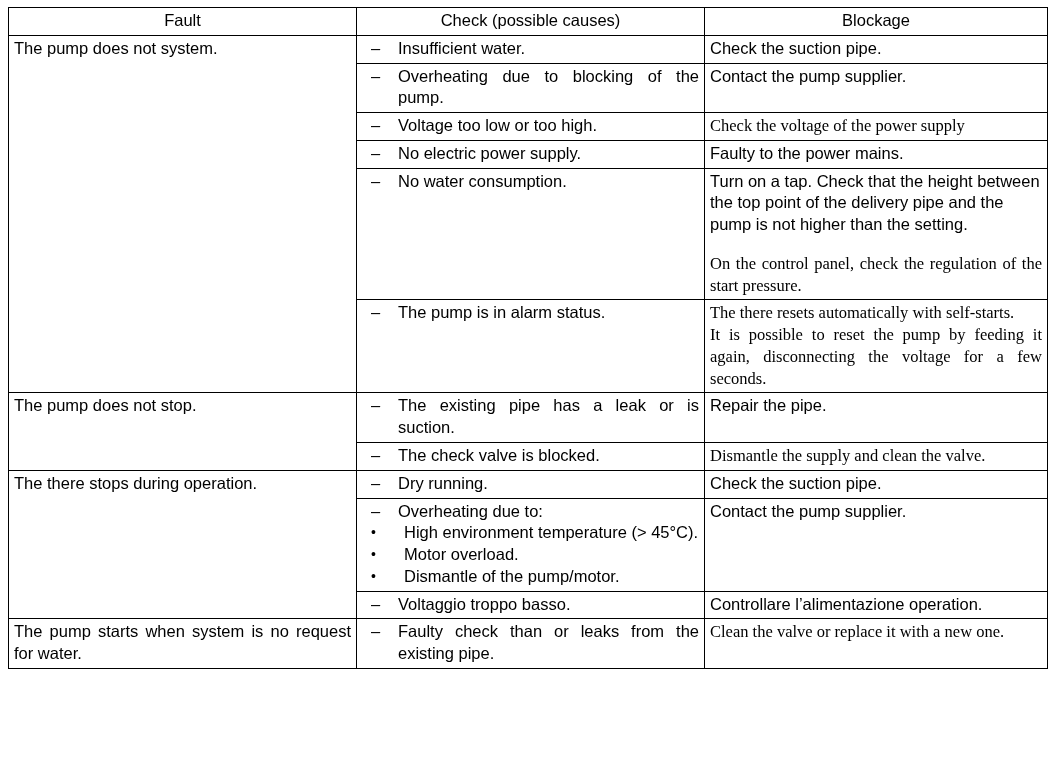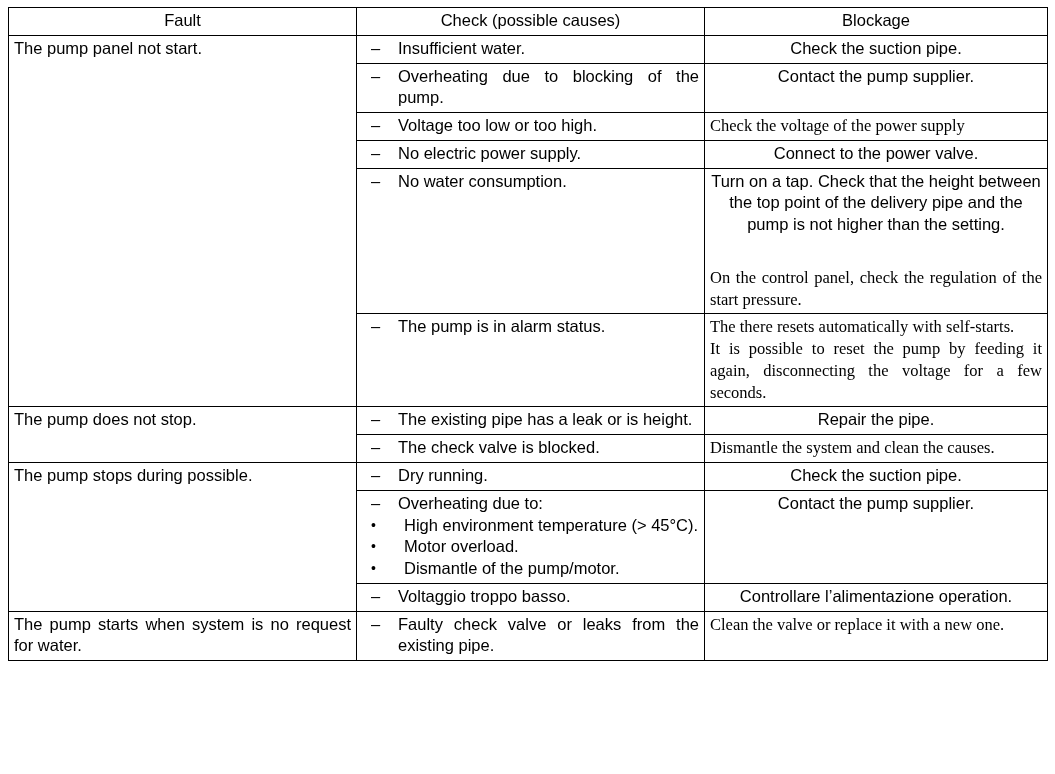--- a/index.html
+++ b/index.html
@@ -45,23 +45,23 @@
     padding-top: 2px;
     padding-bottom: 3px;
     line-height: 1.25;
   }
 
   
   .fault-cell { text-align: left; }
   .fault-cell.justify { text-align: justify; text-align-last: left; }
 
   
-  .rem-p { margin: 0; text-align: center; }
+  .rem-p { margin: 0; text-align: left; }
   .rem-p.justify { text-align: justify; text-align-last: left; font-family: Liberation Serif, serif; }
-  .rem-p.gap { margin-top: 31px; }
+  .rem-p.gap { margin-top: 17px; }
 
   
   .mk {
     position: relative;
     padding-left: 36px;
     margin: 0;
     text-align: left;
   }
   .mk.justify { text-align: justify; text-align-last: left; }
   .mk > .mk-sym {
@@ -93,21 +93,21 @@
     </colgroup>
     <thead>
       <tr>
         <th class="hdr">Fault</th>
         <th class="hdr">Check (possible causes)</th>
         <th class="hdr">Blockage</th>
       </tr>
     </thead>
     <tbody id="table-body">
         <tr>
-          <td class="fault-cell" rowspan="6">The pump panel not start.</td>
+          <td class="fault-cell" rowspan="6">The pump does not system.</td>
           <td>
             <div class="mk">
               <span class="mk-sym">–</span>
               <span class="mk-text">Insufficient water.</span>
             </div>
           </td>
           <td>
             <div class="rem-p">Check the suction pipe.</div>
           </td>
         </tr>
@@ -134,21 +134,21 @@
           </td>
         </tr>
         <tr>
           <td>
             <div class="mk">
               <span class="mk-sym">–</span>
               <span class="mk-text">No electric power supply.</span>
             </div>
           </td>
           <td>
-            <div class="rem-p">Connect to the power valve.</div>
+            <div class="rem-p">Faulty to the power mains.</div>
           </td>
         </tr>
         <tr>
           <td>
             <div class="mk">
               <span class="mk-sym">–</span>
               <span class="mk-text">No water consumption.</span>
             </div>
           </td>
           <td>
@@ -166,40 +166,40 @@
           <td>
             <div class="rem-p justify">The there resets automatically with self-starts.</div>
             <div class="rem-p justify">It is possible to reset the pump by feeding it again, disconnecting the voltage for a few seconds.</div>
           </td>
         </tr>
         <tr>
           <td class="fault-cell" rowspan="2">The pump does not stop.</td>
           <td>
             <div class="mk justify">
               <span class="mk-sym">–</span>
-              <span class="mk-text">The existing pipe has a leak or is height.</span>
+              <span class="mk-text">The existing pipe has a leak or is suction.</span>
             </div>
           </td>
           <td>
             <div class="rem-p">Repair the pipe.</div>
           </td>
         </tr>
         <tr>
           <td>
             <div class="mk">
               <span class="mk-sym">–</span>
               <span class="mk-text">The check valve is blocked.</span>
             </div>
           </td>
           <td>
-            <div class="rem-p justify">Dismantle the system and clean the causes.</div>
-          </td>
-        </tr>
-        <tr>
-          <td class="fault-cell" rowspan="3">The pump stops during possible.</td>
+            <div class="rem-p justify">Dismantle the supply and clean the valve.</div>
+          </td>
+        </tr>
+        <tr>
+          <td class="fault-cell" rowspan="3">The there stops during operation.</td>
           <td>
             <div class="mk">
               <span class="mk-sym">–</span>
               <span class="mk-text">Dry running.</span>
             </div>
           </td>
           <td>
             <div class="rem-p">Check the suction pipe.</div>
           </td>
         </tr>
@@ -235,21 +235,21 @@
           </td>
           <td>
             <div class="rem-p">Controllare l’alimentazione operation.</div>
           </td>
         </tr>
         <tr>
           <td class="fault-cell justify" rowspan="1">The pump starts when system is no request for water.</td>
           <td>
             <div class="mk justify">
               <span class="mk-sym">–</span>
-              <span class="mk-text">Faulty check valve or leaks from the existing pipe.</span>
+              <span class="mk-text">Faulty check than or leaks from the existing pipe.</span>
             </div>
           </td>
           <td>
             <div class="rem-p justify">Clean the valve or replace it with a new one.</div>
           </td>
         </tr>
       </tbody>
   </table>
 </div>
 

